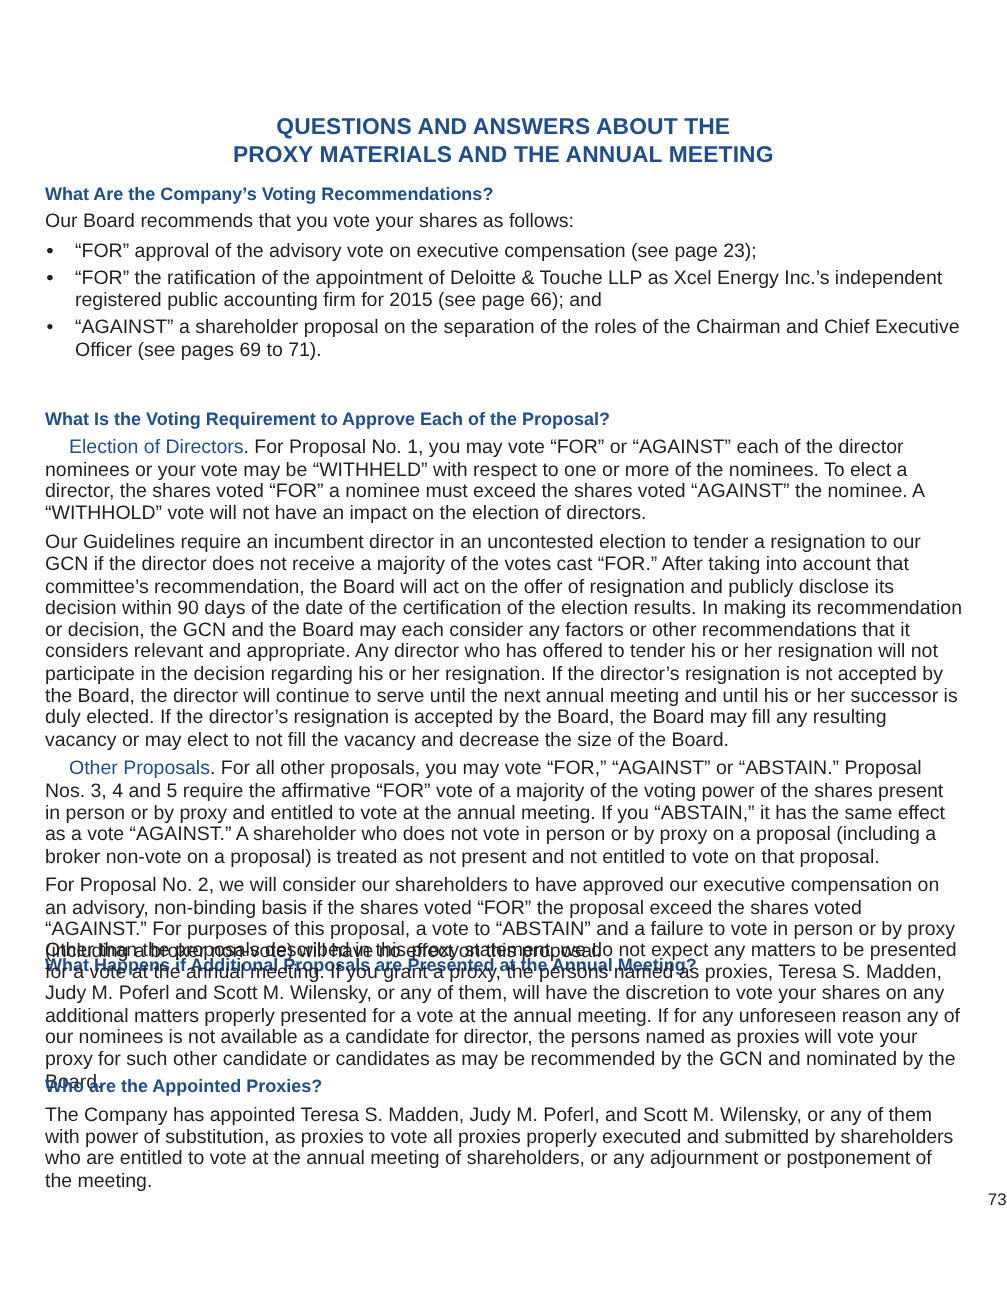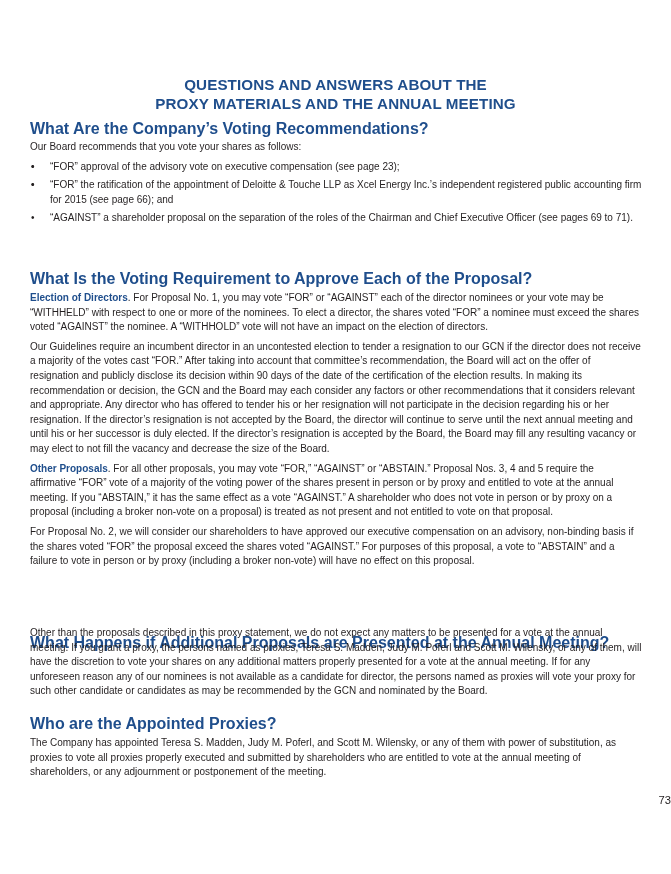--- a/index.html
+++ b/index.html
@@ -8,26 +8,26 @@
     font-family: "Liberation Sans", sans-serif; color: #231f20;
   }
   .page { position: relative; width: 665px; height: 874px; }
   .content { position: absolute; left: 30px; top: 0; width: 612px; }
   .main-title {
     position: absolute; left: 0; top: 75px; width: 671px; text-align: center;
     color: #1f4e8c; font-weight: bold; font-size: 15.2px; line-height: 19px;
     letter-spacing: 0.1px;
   }
   .section-heading {
-    color: #1f4e8c; font-weight: bold; font-size: 16px; line-height: 18px;
+    color: #1f4e8c; font-weight: bold; font-size: 12px; line-height: 18px;
     margin: 0; position: absolute; left: 0; white-space: nowrap;
   }
-  .block { position: absolute; left: 0; width: 612px; font-size: 10px; line-height: 14.6px; }
+  .block { position: absolute; left: 0; width: 612px; font-size: 13px; line-height: 14.6px; }
   .p { margin: 0 0 5px 0; }
-  .lead { color: #1f4e8c; font-weight: bold; }
+  .lead { color: #1f4e8c; font-weight: normal; margin-left: 16px; }
   .bullets { margin: 0; padding: 0; list-style: none; }
   .bullets li { position: relative; padding-left: 20px; margin: 0 0 4px 0; }
   .bullet-dot { position: absolute; left: 1px; top: 0; }
   .page-number {
     position: absolute; left: 0; top: 793px; width: 671px; text-align: right;
     font-size: 11.2px; line-height: 14px;
   }
 </style>
 </head>
 <body>

